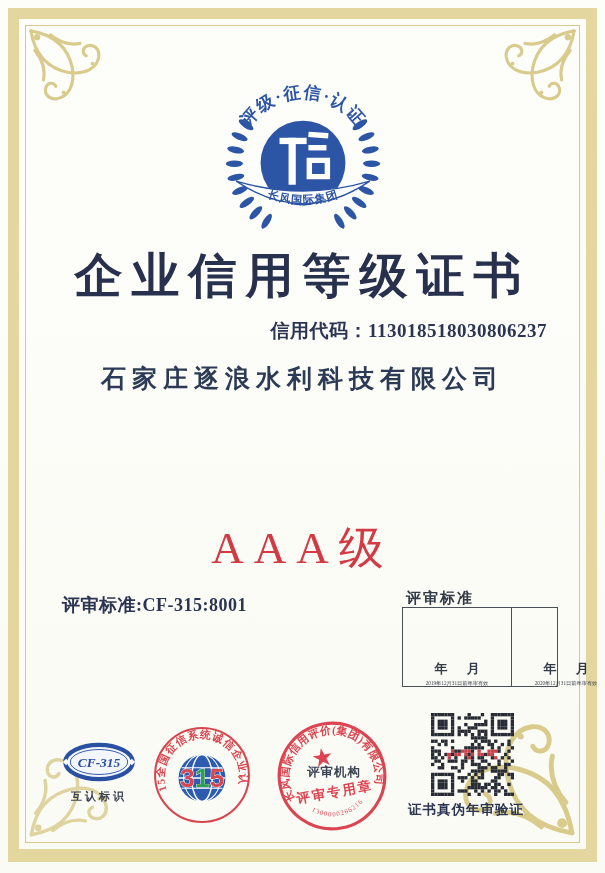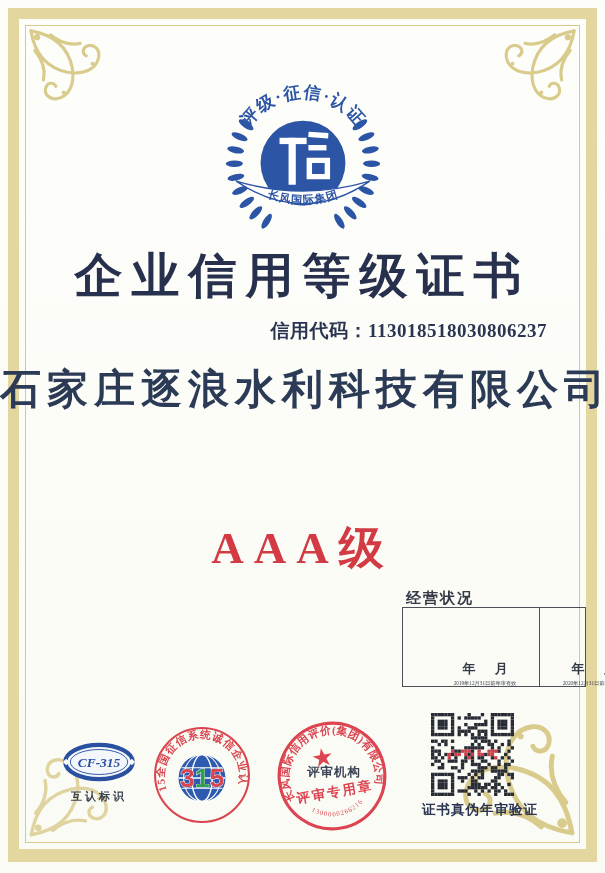--- a/index.html
+++ b/index.html
@@ -36,53 +36,53 @@
     position:absolute;left:0;right:0;top:244px;
     text-align:center;font-size:48px;font-weight:bold;
     letter-spacing:9px;color:#27304d;white-space:nowrap;
   }
   .credit-code{
     position:absolute;right:58px;top:318px;
     font-size:19px;font-weight:bold;color:#2b3552;letter-spacing:.5px;margin-left:12px;
   }
   .company{
     position:absolute;left:0;right:0;top:362px;
-    text-align:center;font-size:41px;font-weight:bold;
+    text-align:center;font-size:25px;font-weight:bold;
     font-family:Liberation Mono, monospace;
     letter-spacing:6px;color:#2b3a55;white-space:nowrap;
   }
   .body-par{
     position:absolute;left:57px;right:47px;top:428px;
     font-size:19px;line-height:37px;font-weight:bold;
     color:#2b3552;text-align:justify;text-indent:2em;letter-spacing:.5px;
   }
   .rating{
     position:absolute;left:0;right:0;top:518px;
-    text-align:center;font-size:45px;font-weight:bold;
+    text-align:center;font-size:45px;font-weight:normal;
     letter-spacing:10px;color:#d23a44;
   }
   .details{position:absolute;left:62px;top:590px;}
   .detail-line{font-size:18px;font-weight:bold;color:#2b3552;line-height:30px;letter-spacing:.5px;}
   
   .annual-title{position:absolute;left:406px;top:589px;font-size:15px;font-weight:bold;color:#343b47;letter-spacing:2px;}
   .annual-box{
     position:absolute;left:402px;top:607px;width:154px;height:78px;
-    border:1.2px solid #4a4f58;display:flex;padding-left:28px;
+    border:1.2px solid #4a4f58;display:flex;
   }
   .annual-cell{flex:1;position:relative;display:flex;flex-direction:column;justify-content:flex-end;align-items:center;}
   .annual-cell.first{border-right:1.2px solid #4a4f58;}
   .annual-date{font-size:13px;font-weight:bold;color:#343b47;word-spacing:16px;line-height:14px;}
   .annual-note{font-size:9px;color:#3c414d;white-space:nowrap;transform:scale(0.58);transform-origin:center bottom;line-height:10px;}
   
   .seal-cf{position:absolute;left:62px;top:742px;width:74px;height:40px;}
   .cf-caption{position:absolute;left:58px;top:789px;width:82px;text-align:center;font-size:11px;color:#39404e;letter-spacing:3px;font-weight:bold;}
   .seal-315{position:absolute;left:152px;top:725px;width:100px;height:100px;}
   .seal-red{position:absolute;left:274px;top:718px;width:116px;height:116px;}
   .qr-wrap{position:absolute;left:431px;top:713px;width:83px;height:83px;}
-  .qr-caption{position:absolute;left:408px;top:801px;width:130px;text-align:right;font-size:13.5px;font-weight:bold;color:#2b3552;letter-spacing:1px;}
+  .qr-caption{position:absolute;left:408px;top:801px;width:130px;text-align:left;font-size:13.5px;font-weight:bold;color:#2b3552;letter-spacing:1px;}
 </style>
 </head>
 <body>
 
 <div class="cert">
 
   <svg width="0" height="0" style="position:absolute">
     <defs>
       <symbol id="flourish" viewBox="0 0 100 100">
         <g stroke="#d9cb8c" fill="none" stroke-width="4" stroke-linecap="round">
@@ -156,23 +156,24 @@
       <textPath href="#banner-arc" startOffset="50%">长风国际集团</textPath>
     </text>
   </svg>
 
   <div class="title">企业信用等级证书</div>
   <div class="credit-code">信用代码：113018518030806237</div>
   <div class="company">石家庄逐浪水利科技有限公司</div>
   <div class="rating">AAA级</div>
 
   <div class="details">
+    <div class="detail-line">评审标准:CF-315:8001</div>
   </div>
 
-  <div class="annual-title">经营状况</div>
+  <div class="annual-title">评审标准</div>
   <div class="annual-box">
     <div class="annual-cell first">
       <div class="annual-date">年 月</div>
       <div class="annual-note">2019年12月31日前年审有效</div>
     </div>
     <div class="annual-cell">
       <div class="annual-date">年 月</div>
       <div class="annual-note">2020年12月31日前年审有效</div>
     </div>
   </div>

